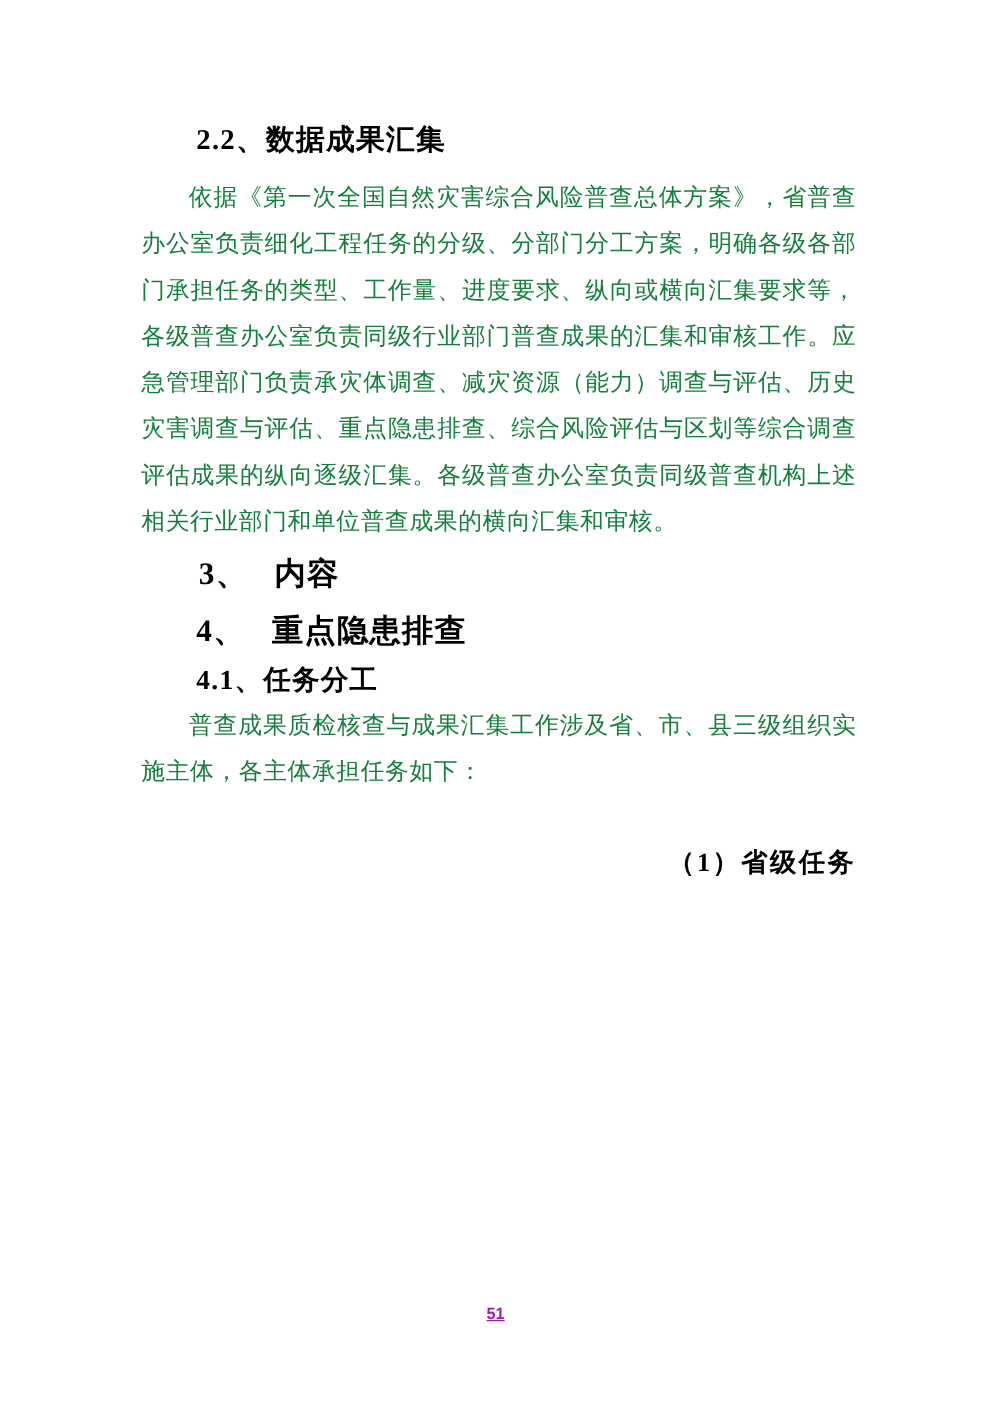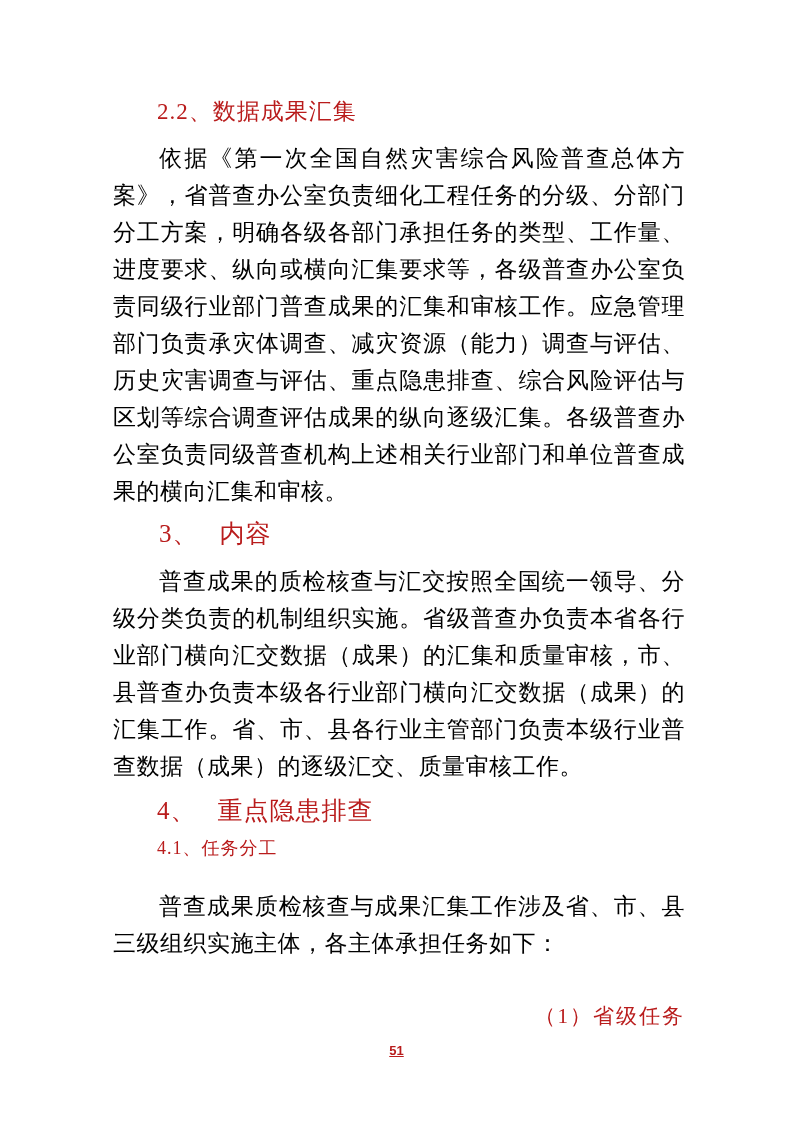--- a/index.html
+++ b/index.html
@@ -16,31 +16,31 @@
     font-family: "Liberation Serif", "DejaVu Serif", serif;
     color: #1b1b1b;
   }
   .content {
     position: absolute;
     left: 113px;
     top: 96px;
     width: 572px;
   }
   .para {
-    font-size: 23px;
+    font-size: 19px;
     line-height: 37px;
     text-align: justify;
     text-indent: 2em;
     margin: 0;
     letter-spacing: 0.5px;
-    color: #000000;
+    color: #15803d;
   }
   .heading {
-    font-weight: normal;
-    color: #b91c1c;
+    font-weight: bold;
+    color: #000000;
   }
   .h22 {
     font-size: 23px;
     line-height: 31px;
     margin: 0 0 13px 44px;
     letter-spacing: 1px;
   }
   .hrow {
     display: flex;
     align-items: baseline;
@@ -54,61 +54,60 @@
   .h4row {
     font-size: 25px;
     line-height: 33px;
     margin: 9px 0 6px 44px;
     letter-spacing: 1px;
   }
   .h-num {
     margin-right: 21px;
   }
   .h41 {
-    font-size: 18px;
+    font-size: 22px;
     line-height: 31px;
-    margin: 6px 0 24px 44px;
+    margin: 6px 0 3px 44px;
     letter-spacing: 1px;
   }
   .hp1 {
     font-size: 21px;
     line-height: 28px;
     margin: 40px 0 18px 37px;
     letter-spacing: 2px;
     text-align: right;
   }
   .page-number {
     position: absolute;
     left: 0;
     right: 0;
     bottom: 64px;
     text-align: center;
     font-family: "Liberation Sans", "DejaVu Sans", sans-serif;
     font-size: 13px;
     font-weight: bold;
-    color: #b91c1c;
+    color: #a21caf;
     text-decoration: underline;
   }
 </style>
 </head>
 <body>
 
 <div class="page">
   <div class="content">
 
     <div class="heading h22">2.2、数据成果汇集</div>
 
     <p class="para">依据《第一次全国自然灾害综合风险普查总体方案》，省普查办公室负责细化工程任务的分级、分部门分工方案，明确各级各部门承担任务的类型、工作量、进度要求、纵向或横向汇集要求等，各级普查办公室负责同级行业部门普查成果的汇集和审核工作。应急管理部门负责承灾体调查、减灾资源（能力）调查与评估、历史灾害调查与评估、重点隐患排查、综合风险评估与区划等综合调查评估成果的纵向逐级汇集。各级普查办公室负责同级普查机构上述相关行业部门和单位普查成果的横向汇集和审核。</p>
 
     <div class="heading hrow h3row">
       <span class="h-num">3、</span>
       <span>内容</span>
     </div>
 
-    <p class="para">普查成果的质检核查与汇交按照全国统一领导、分级分类负责的机制组织实施。省级普查办负责本省各行业部门横向汇交数据（成果）的汇集和质量审核，市、县普查办负责本级各行业部门横向汇交数据（成果）的汇集工作。省、市、县各行业主管部门负责本级行业普查数据（成果）的逐级汇交、质量审核工作。</p>
 
     <div class="heading hrow h4row">
       <span class="h-num">4、</span>
       <span>重点隐患排查</span>
     </div>
 
     <div class="heading h41">4.1、任务分工</div>
 
     <p class="para">普查成果质检核查与成果汇集工作涉及省、市、县三级组织实施主体，各主体承担任务如下：</p>
 

